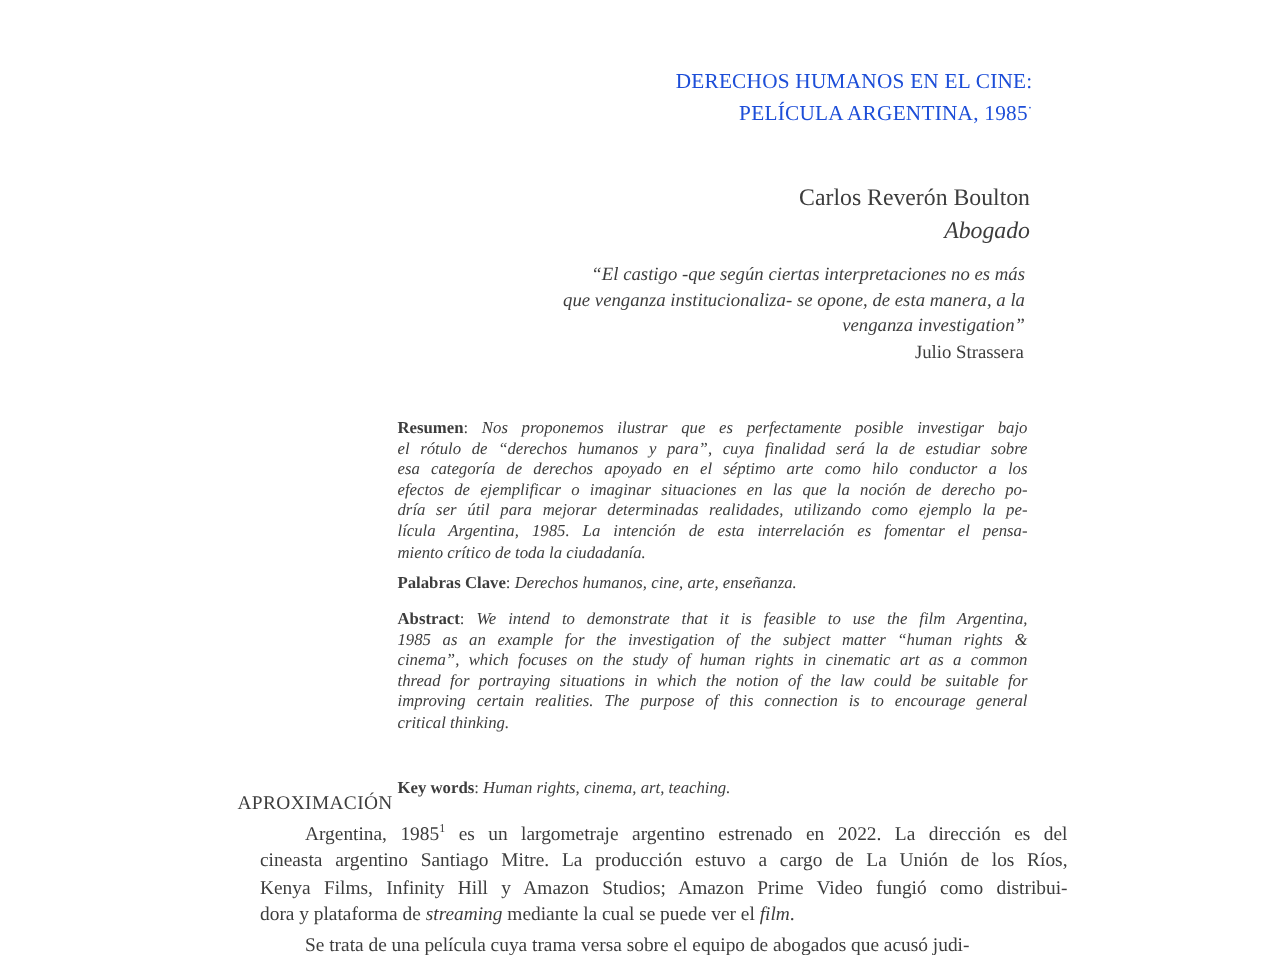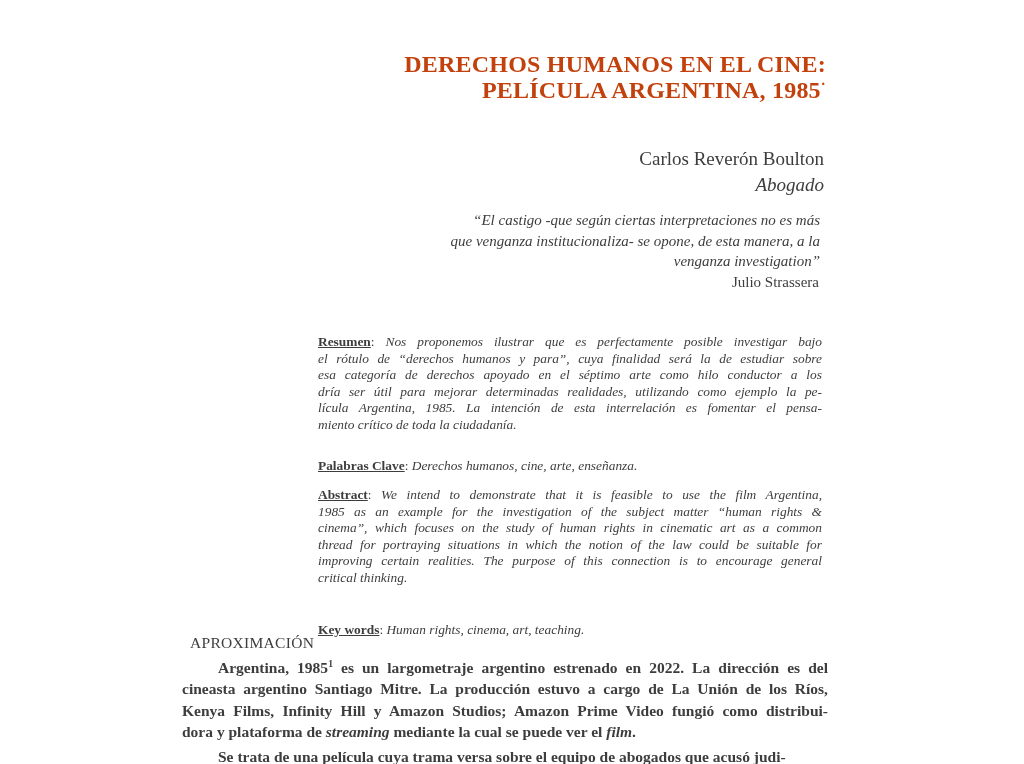--- a/index.html
+++ b/index.html
@@ -14,27 +14,27 @@
   }
   .block { position: absolute; }
   .line { display: block; }
   
   .justify .line { text-align: justify; text-align-last: justify; }
   .justify .line.last { text-align: justify; text-align-last: auto; }
   
   .right-block { text-align: right; }
   .right-block .line, .right-block .line.last { text-align: right; text-align-last: right; }
   .it { font-style: italic; }
-  .bd { font-weight: bold; text-decoration: underline; }
+  .bd { font-weight: bold; }
   .sup { vertical-align: super; font-size: 0.62em; line-height: 0; }
 
   .title-block {
     top: 52px; right: 198px;
-    font-size: 24px; font-weight: bold;
-    line-height: 25.5px; color: #c2410c;
+    font-size: 17px; font-weight: normal;
+    line-height: 25.5px; color: #1d4ed8;
     letter-spacing: 0.2px;
   }
   .author-block {
     top: 146px; right: 200px;
     font-size: 19px; line-height: 25.5px;
   }
   .epigraph-block {
     top: 210px; right: 204px;
     font-size: 15px; font-style: italic;
     line-height: 20.5px;
@@ -51,22 +51,22 @@
   .resumen-block  { top: 334px; }
   .palabras-block { top: 458px; }
   .abstract-en-block { top: 487px; }
   .keywords-block { top: 592px; margin-top: 30px; }
   .section-heading {
     top: 633px; left: 190px;
     font-size: 15.5px; line-height: 20px;
     letter-spacing: 0.3px;
   }
   .body-para {
-    left: 182px; width: 646px;
-    font-size: 15.5px; line-height: 21.4px; font-weight: bold;
+    left: 208px; width: 646px;
+    font-size: 15.5px; line-height: 21.4px;
   }
   .para-1 { top: 657px; }
   .para-2 { top: 746px; }
   .indent-first .line:first-child { text-indent: 36px; }
 </style>
 </head>
 <body>
 
 <div class="page">
 
@@ -85,20 +85,21 @@
       <div class="line"><span>que venganza institucionaliza- se opone, de esta manera, a la</span></div>
       <div class="line last"><span>venganza investigation”</span></div>
     </div>
 
   <div class="block epigraph-attr">Julio Strassera</div>
 
   <div class="block abstract-block resumen-block justify">
       <div class="line"><span class="bd">Resumen</span><span>: </span><span class="it">Nos proponemos ilustrar que es perfectamente posible investigar bajo</span></div>
       <div class="line"><span class="it">el rótulo de “derechos humanos y para”, cuya finalidad será la de estudiar sobre</span></div>
       <div class="line"><span class="it">esa categoría de derechos apoyado en el séptimo arte como hilo conductor a los</span></div>
+      <div class="line"><span class="it">efectos de ejemplificar o imaginar situaciones en las que la noción de derecho po-</span></div>
       <div class="line"><span class="it">dría ser útil para mejorar determinadas realidades, utilizando como ejemplo la pe-</span></div>
       <div class="line"><span class="it">lícula Argentina, 1985. La intención de esta interrelación es fomentar el pensa-</span></div>
       <div class="line last"><span class="it">miento crítico de toda la ciudadanía.</span></div>
     </div>
 
   <div class="block abstract-block palabras-block justify">
       <div class="line last"><span class="bd">Palabras Clave</span><span>: </span><span class="it">Derechos humanos, cine, arte, enseñanza.</span></div>
     </div>
 
   <div class="block abstract-block abstract-en-block justify">

